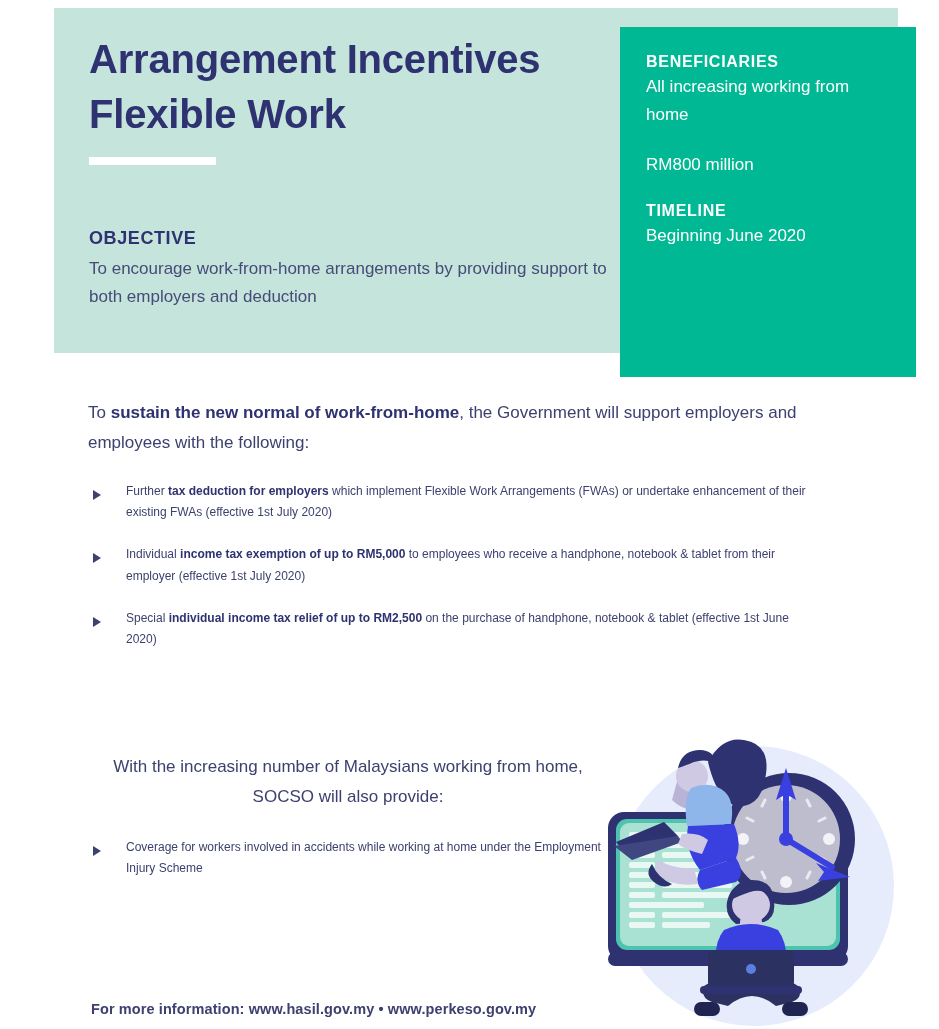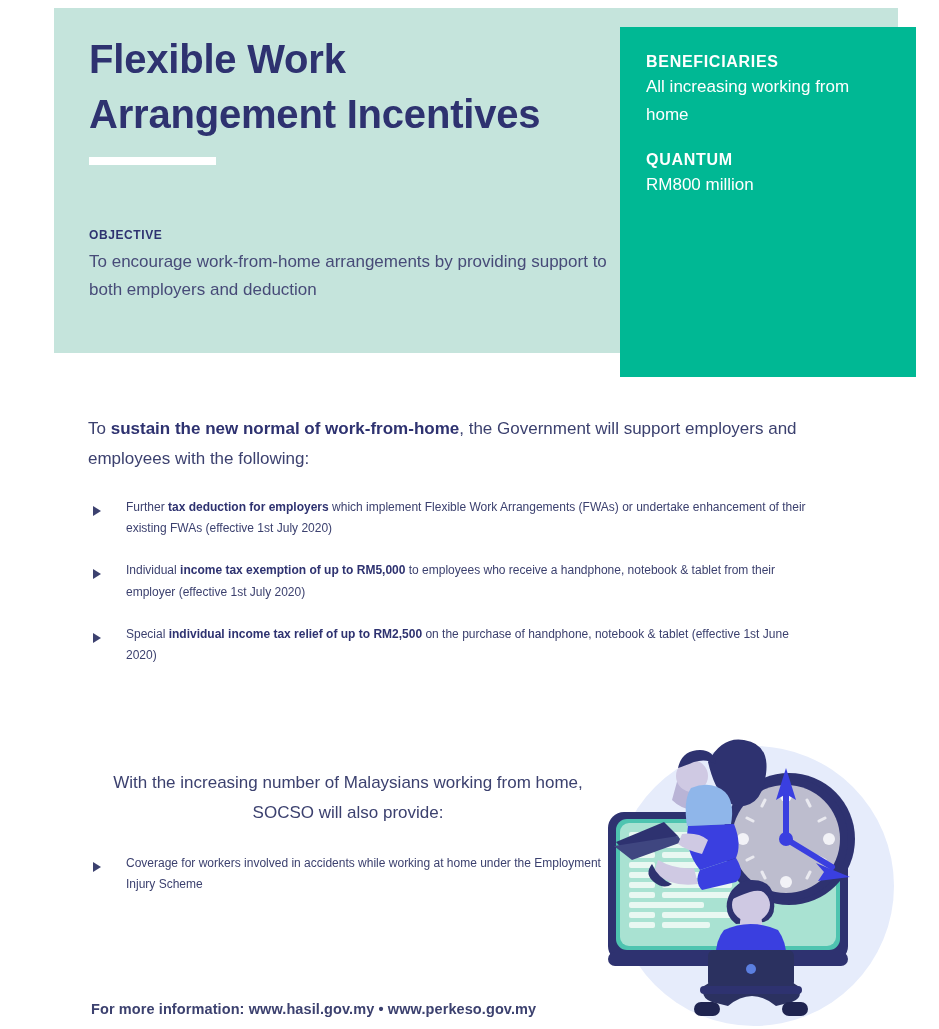--- a/index.html
+++ b/index.html
@@ -47,21 +47,21 @@
     height: 8px;
     background: #ffffff;
   }
   .objective-block {
     position: absolute;
     left: 89px;
     top: 228px;
     width: 530px;
   }
   .objective-label {
-    font-size: 12px;
+    font-size: 18px;
     font-weight: bold;
     letter-spacing: 0.6px;
     color: #2e3270;
     margin: 0 0 6px 0;
   }
   .objective-text {
     font-size: 17px;
     line-height: 1.65;
     color: #474b78;
     margin: 0;
@@ -97,21 +97,21 @@
   .body-wrap {
     position: absolute;
     left: 88px;
     top: 398px;
     width: 720px;
   }
   .para {
     font-size: 17px;
     line-height: 1.78;
     color: #3c416f;
-    margin: 16px 0 22px 0;
+    margin: 0 0 22px 0;
   }
   .para b { font-weight: bold; color: #2e3270; }
 
   .bullet-list { margin: 0; padding: 0; list-style: none; }
   .bullet {
     position: relative;
     padding-left: 38px;
     font-size: 12px;
     line-height: 1.78;
     color: #3c416f;
@@ -156,39 +156,42 @@
     width: 312px;
     height: 302px;
   }
 </style>
 </head>
 <body>
 
 <div class="header-band"></div>
 
 <div class="title-block">
+  <div class="main-title">Arrangement Incentives</div>
   <div class="main-title">Flexible Work</div>
-  <div class="main-title">Arrangement Incentives</div>
 </div>
 
 <div class="title-rule"></div>
 
 <div class="objective-block">
   <div class="objective-label">OBJECTIVE</div>
   <div class="objective-text">To encourage work-from-home arrangements by providing support to both employers and deduction</div>
 </div>
 
 <div class="green-panel">
   <div class="gp-group">
     <div class="gp-label">BENEFICIARIES</div>
     <div class="gp-value">All increasing working from home</div>
   </div>
   <div class="gp-group">
-    <div class="gp-label">QUANTUM</div>
     <div class="gp-value">RM800 million</div>
+  </div>
+  <div class="gp-group">
+    <div class="gp-label">TIMELINE</div>
+    <div class="gp-value">Beginning June 2020</div>
   </div>
 </div>
 
 <div class="body-wrap">
   <p class="para"><span>To </span><b>sustain the new normal of work-from-home</b><span>, the Government will support employers and employees with the following:</span></p>
 
   <ul class="bullet-list">
     <li class="bullet">
       <span class="bullet-marker"></span>
       <span>Further </span><b>tax deduction for employers</b><span> which implement Flexible Work Arrangements (FWAs) or undertake enhancement of their existing FWAs (effective 1st July 2020)</span>

